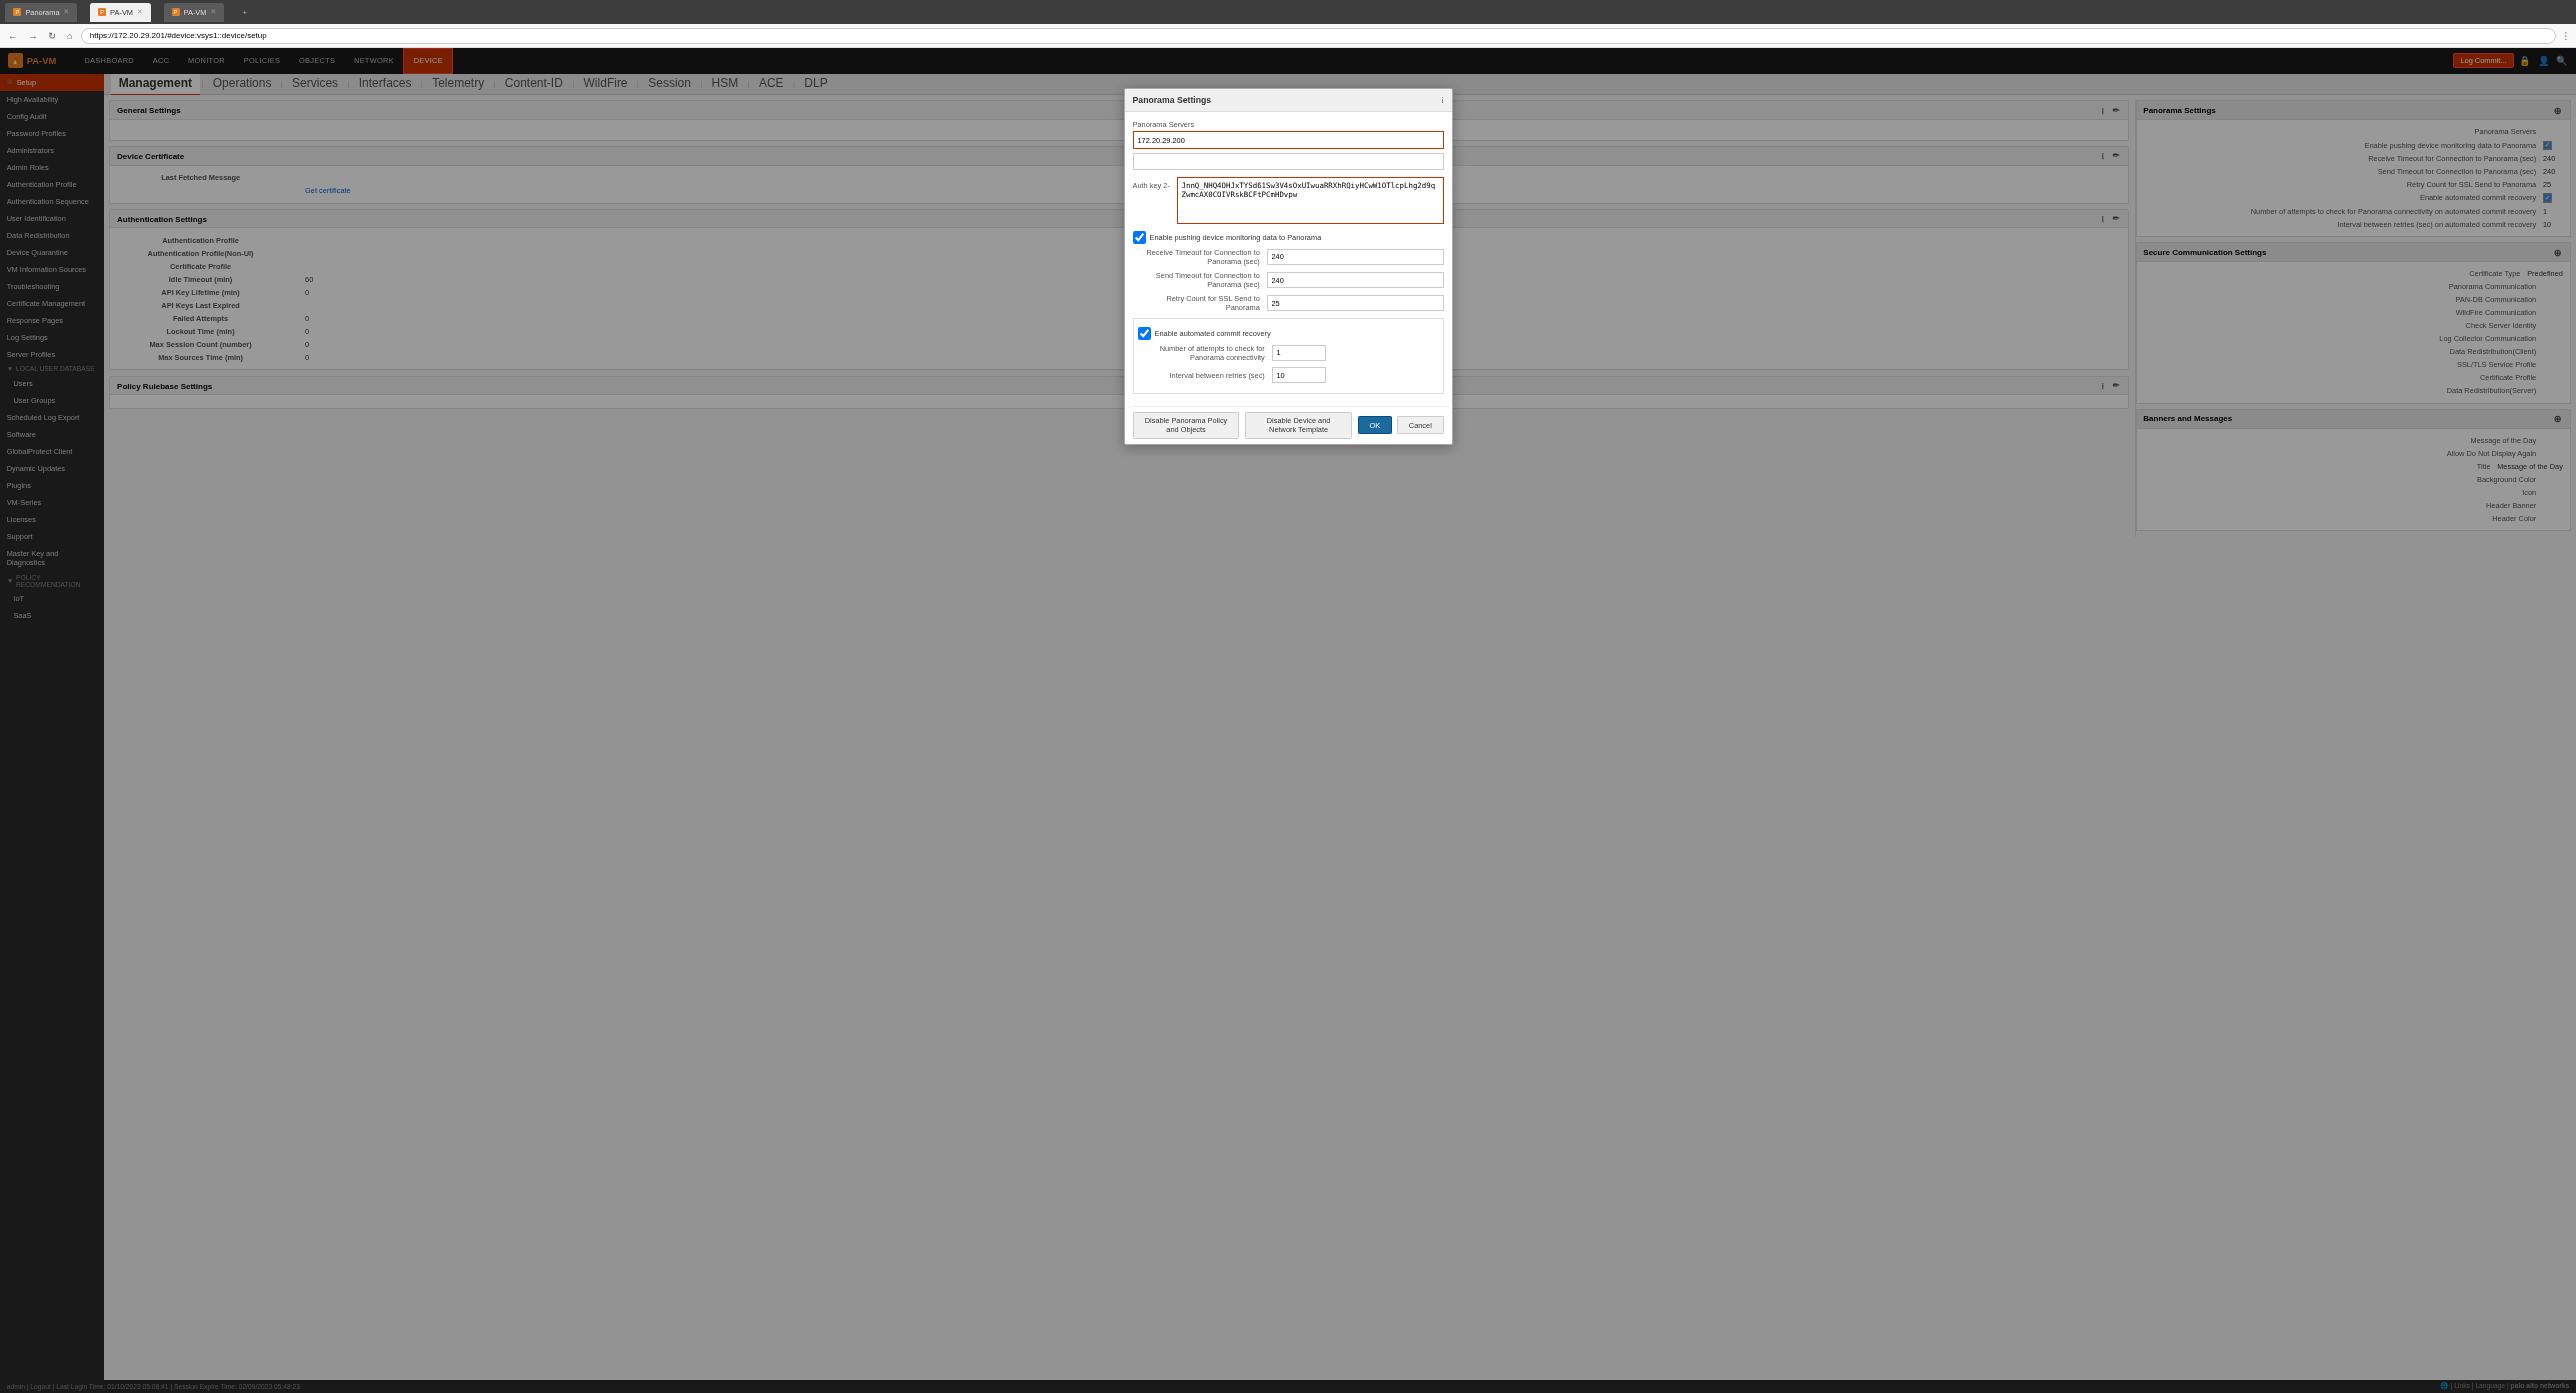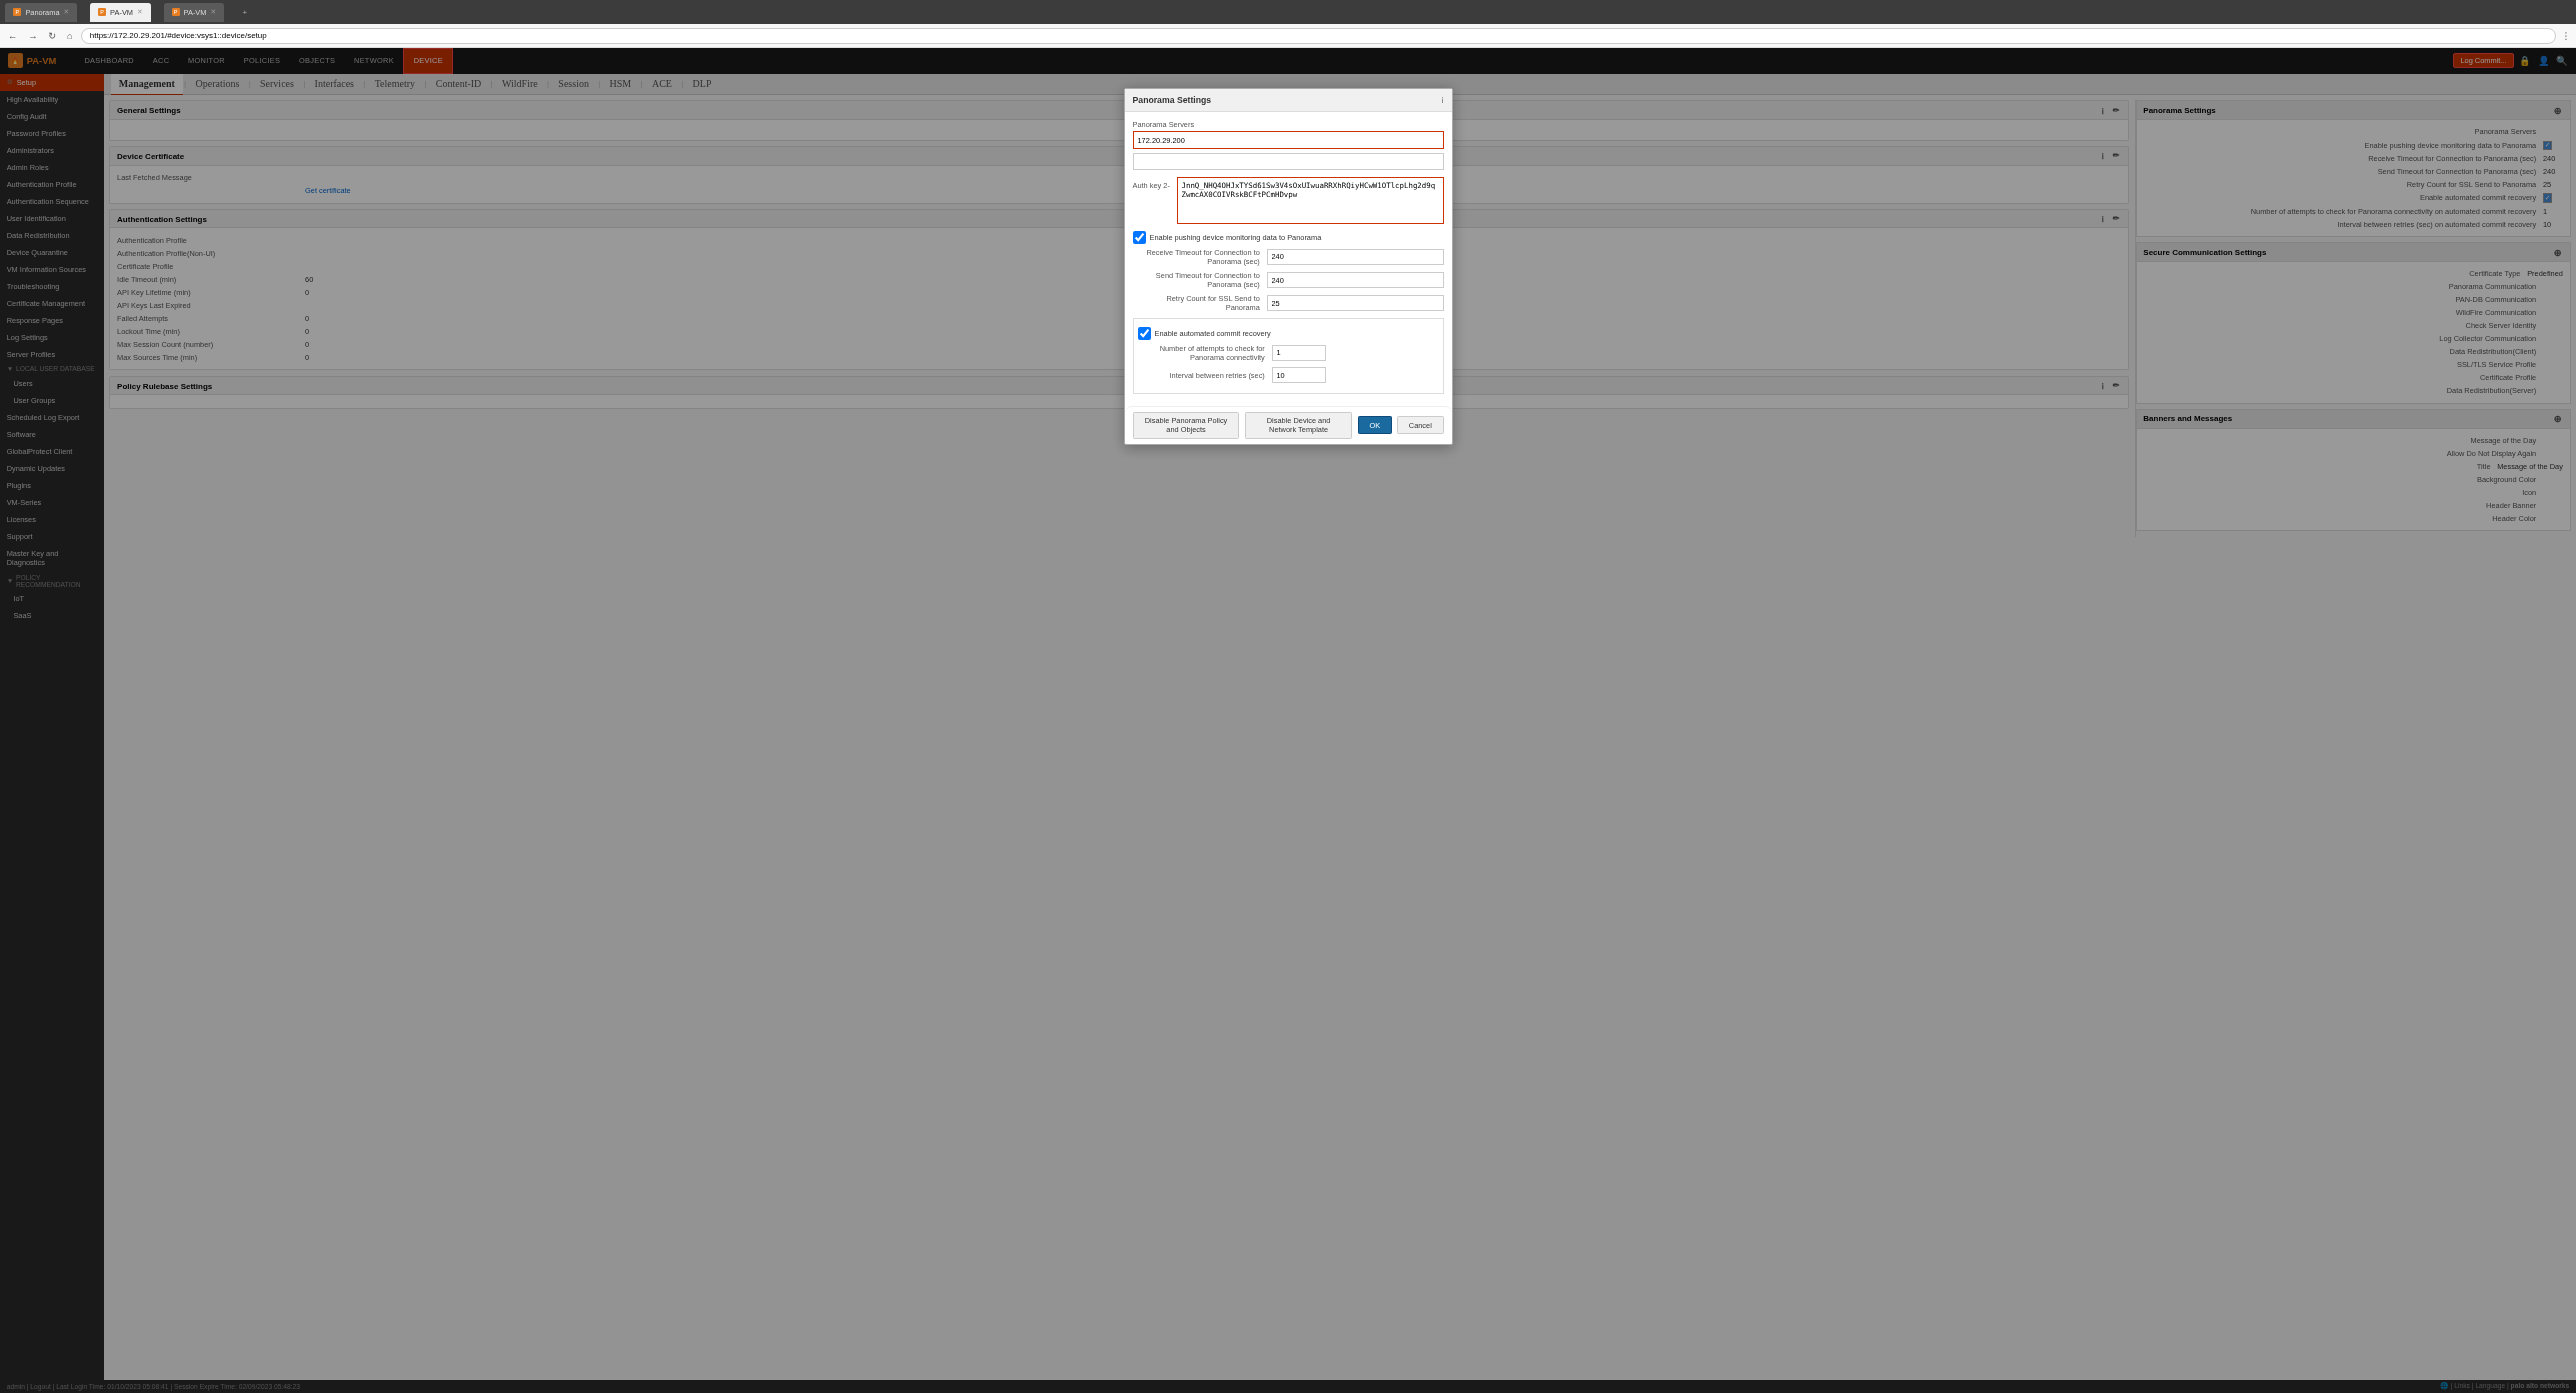--- a/index.html
+++ b/index.html
@@ -144,25 +144,24 @@
       border-bottom: 0.7px solid #ccc;
       padding: 0 6.7px;
       align-items: center;
       height: 21.5px;
     }
     .sub-tab {
       padding: 0 8px;
       height: 21.5px;
       display: flex;
       align-items: center;
-      font-size: 10px;
+      font-size: 12px;
       color: #555;
       cursor: pointer;
       border-bottom: 1.3px solid transparent;
-      font-family: Liberation Serif, serif;
     }
     .sub-tab.active { color: #333; border-bottom: 1.3px solid #cc3300; font-weight: bold; background: white; }
     .sub-sep { color: #bbb; padding: 0 1.3px; }
 
     
     .content-body { padding: 5.4px; }
     .section-card {
       background: white;
       border: 0.7px solid #ddd;
       border-radius: 1.3px;
@@ -178,21 +177,21 @@
       align-items: flex-end;
       justify-content: space-between;
     }
     .section-body { padding: 5.4px 6.7px; }
     .field-row {
       display: flex;
       align-items: center;
       padding: 2px 0;
       font-size: 7.4px;
     }
-    .field-label { text-align: left; color: #555; flex: 0 0 188px; padding-right: 21px; }
+    .field-label { text-align: center; color: #555; flex: 0 0 188px; padding-right: 21px; font-weight: bold; }
     .field-value { color: #333; flex: 1; }
     .field-value.link { color: #0066cc; cursor: pointer; }
 
     
     .right-panel {
       width: 436px;
       background: #f5f5f5;
       border-left: 0.7px solid #ddd;
       overflow-y: auto;
       flex-shrink: 0;

